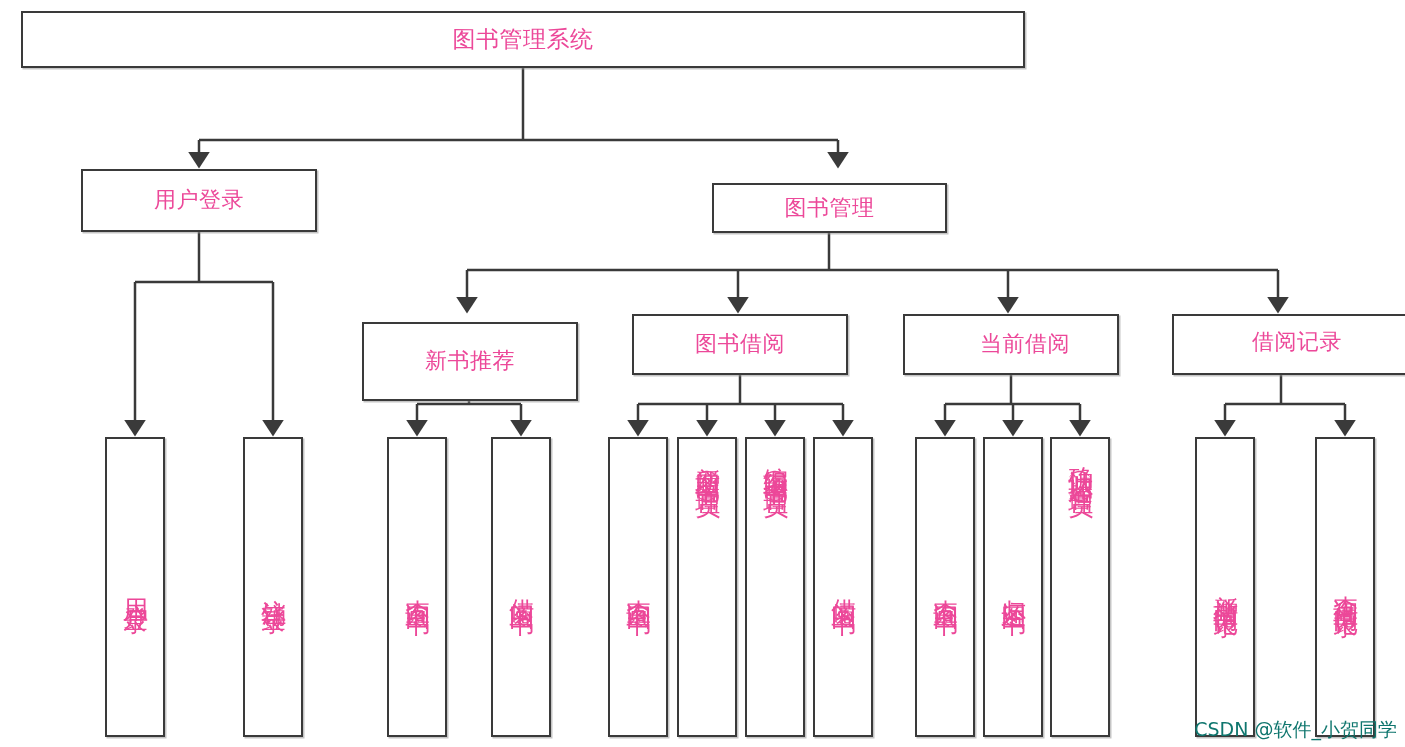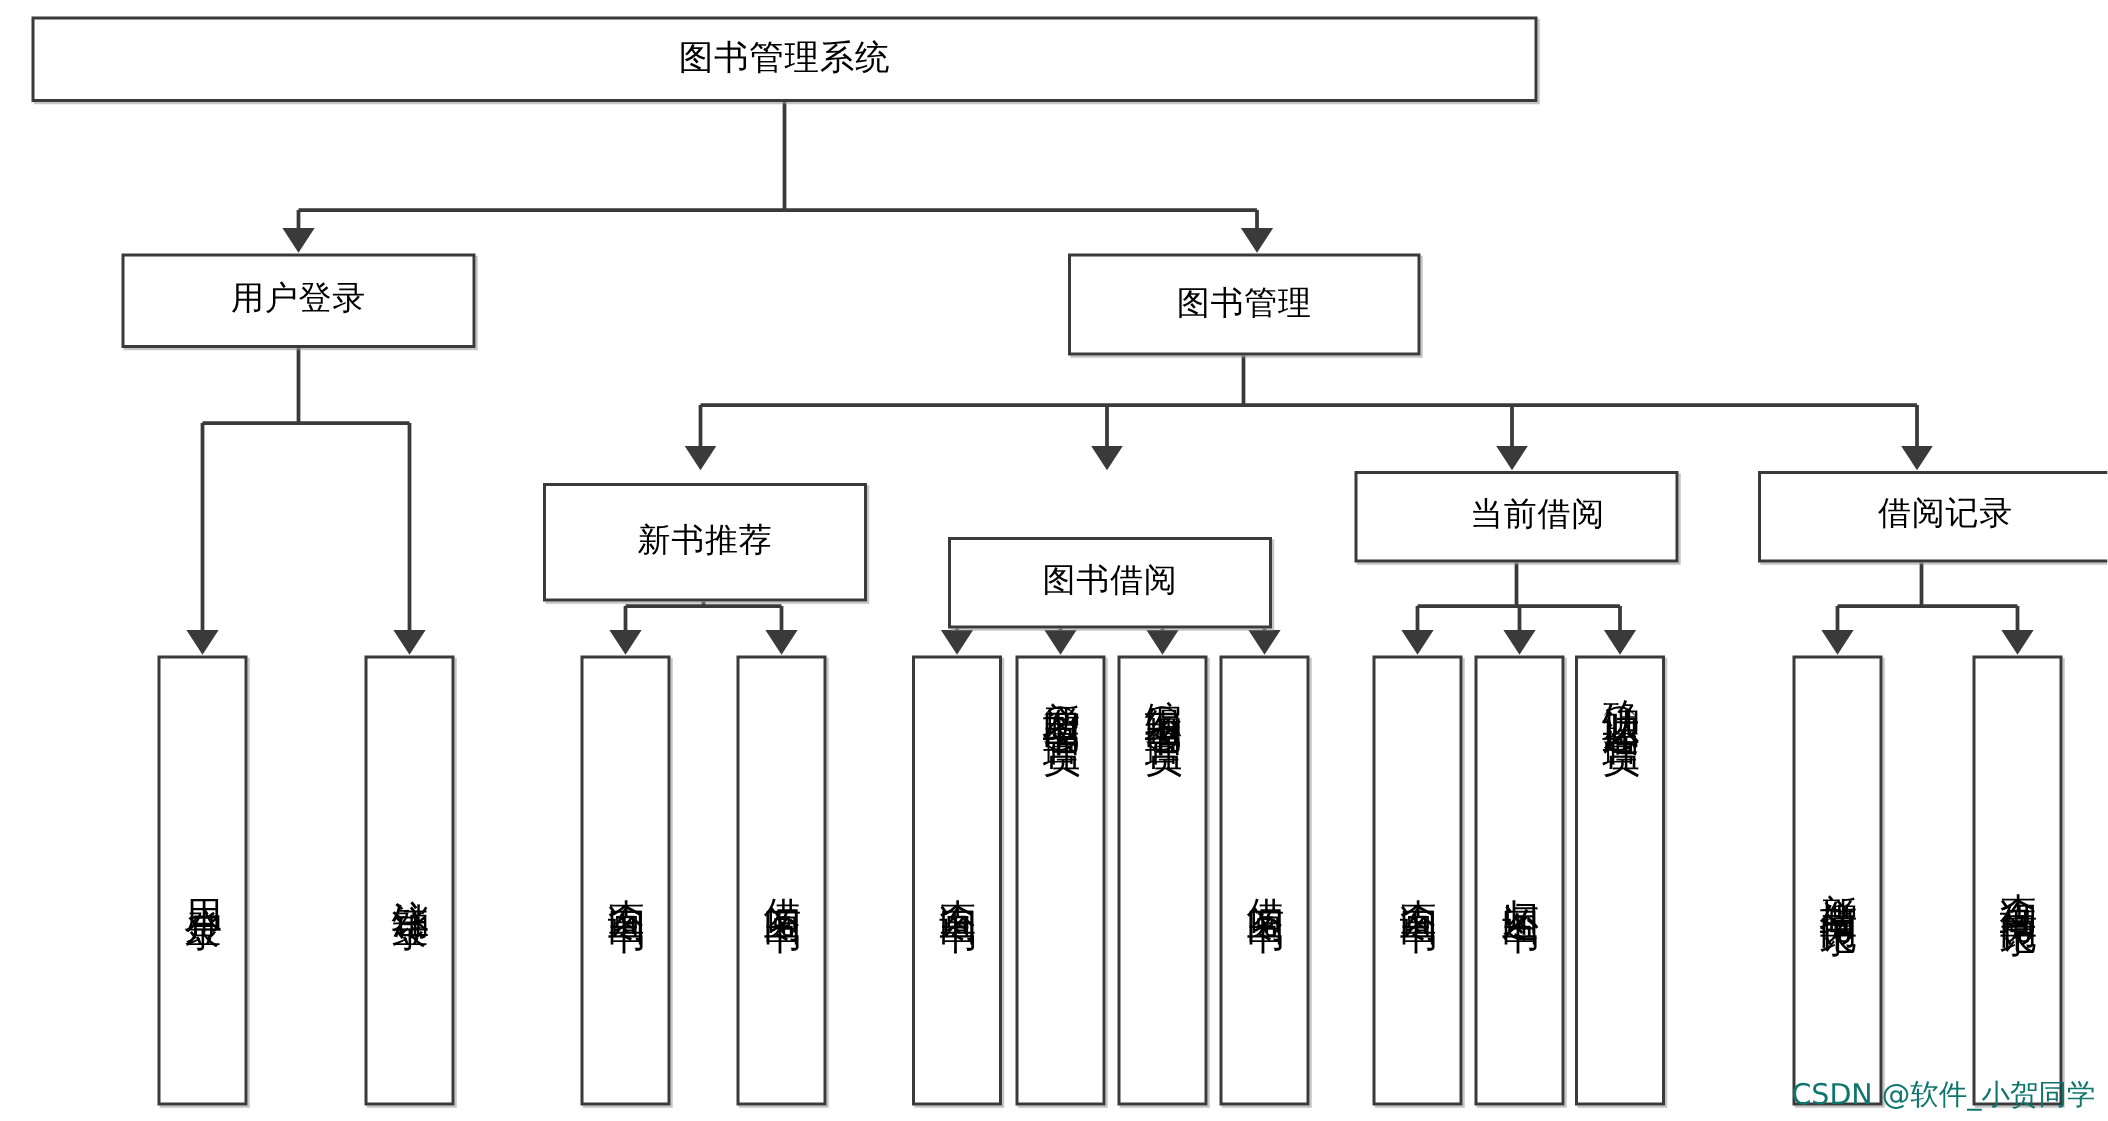--- a/index.html
+++ b/index.html
@@ -30,21 +30,21 @@
     position: absolute;
     box-sizing: border-box;
     background: #ffffff;
     border: 2.5px solid #3a3a3a;
     display: flex;
     align-items: center;
     justify-content: center;
     box-shadow: 1.5px 1.5px 0 rgba(150,150,150,0.55);
   }
   .node .node-label {
-    color: #000000;
+    color: #ec4899;
     text-align: center;
     line-height: 1.22;
     letter-spacing: 0.5px;
   }
   
   .node.horiz .node-label {
     font-size: 22px;
     white-space: nowrap;
   }
   .node.root .node-label {
@@ -134,29 +134,29 @@
   </svg>
 
   <div class="node horiz root" style="left:21px; top:11px; width:1004px; height:57px;">
     <span class="node-label">图书管理系统</span>
   </div>
 
   <div class="node horiz" style="left:81px; top:169px; width:236px; height:63px;">
     <span class="node-label">用户登录</span>
   </div>
 
-  <div class="node horiz" style="left:712px; top:169px; width:235px; height:68px;">
+  <div class="node horiz" style="left:712px; top:183px; width:235px; height:50px;">
     <span class="node-label">图书管理</span>
   </div>
 
   <div class="node horiz" style="left:362px; top:322px; width:216px; height:79px;">
     <span class="node-label">新书推荐</span>
   </div>
 
-  <div class="node horiz" style="left:632px; top:314px; width:216px; height:61px;margin-top:44px;">
+  <div class="node horiz" style="left:632px; top:314px; width:216px; height:61px;">
     <span class="node-label">图书借阅</span>
   </div>
 
   <div class="node horiz" style="left:903px; top:314px; width:216px; height:61px;padding-left:28px;">
     <span class="node-label">当前借阅</span>
   </div>
 
   <div class="node horiz" style="left:1172px; top:314px; width:250px; height:61px;font-family:Liberation Mono, monospace;">
     <span class="node-label">借阅记录</span>
   </div>

